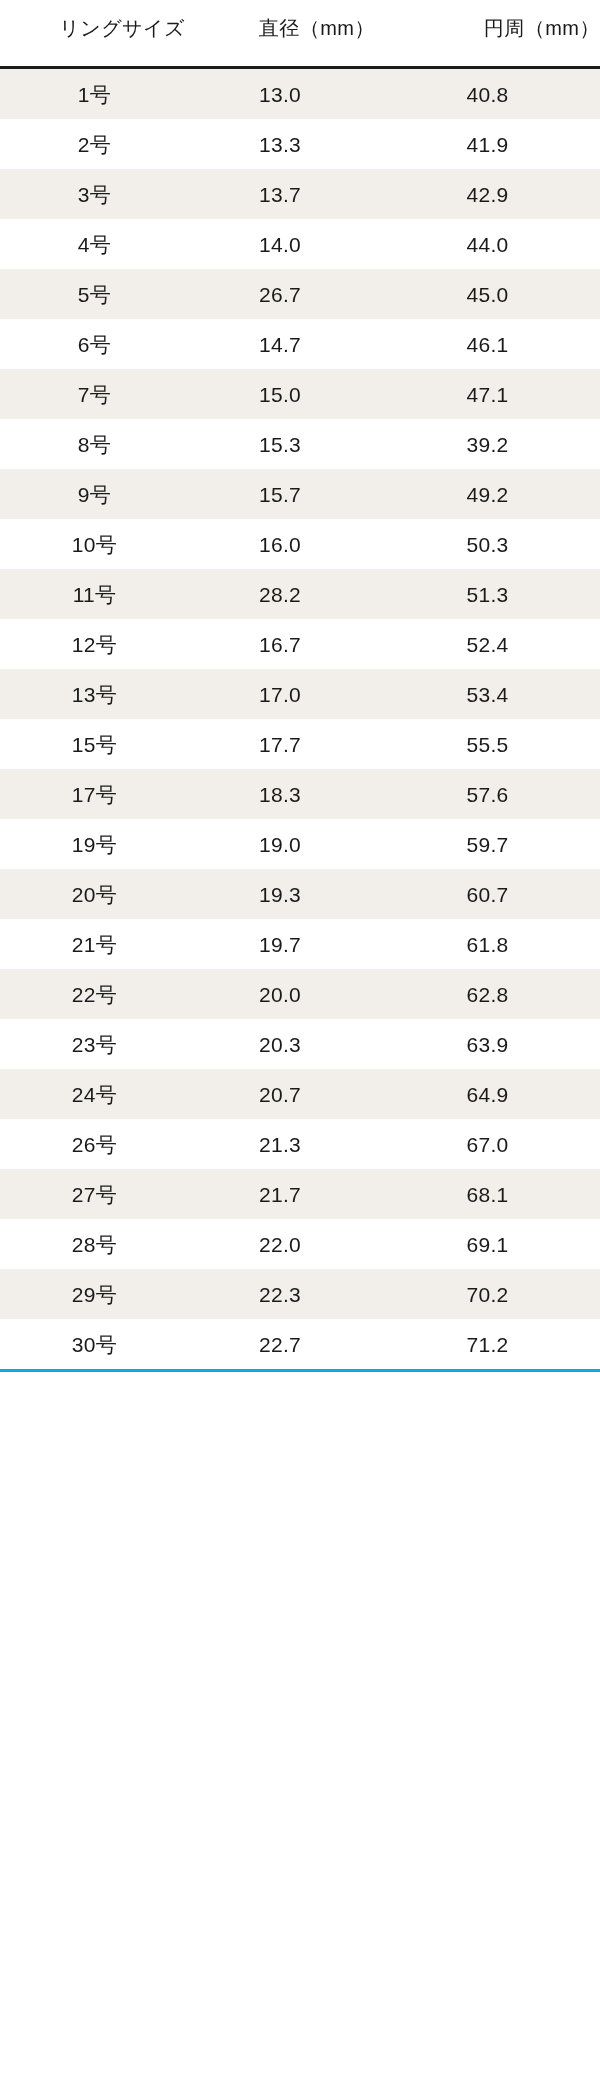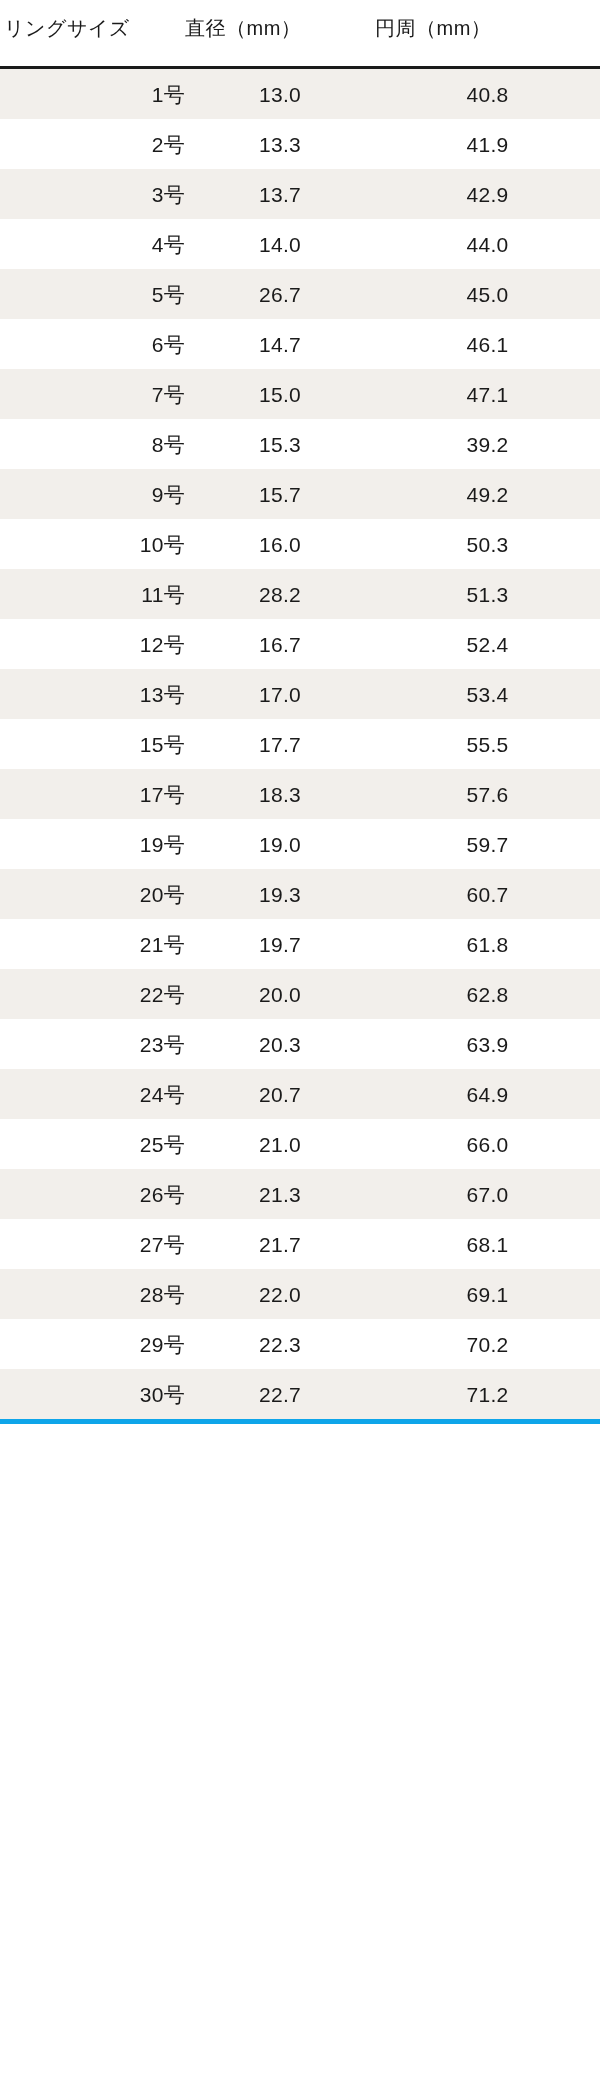--- a/index.html
+++ b/index.html
@@ -25,45 +25,45 @@
   }
   table.ring-size-table col.col-size { width: 185px; }
   table.ring-size-table col.col-diameter { width: 190px; }
   table.ring-size-table col.col-circumference { width: 225px; }
 
   thead th {
     font-weight: 400;
     font-size: 20px;
     line-height: 1;
     color: #1a1a1a;
-    text-align: left;
+    text-align: right;
     padding: 18px 0 28px 0;
     border-bottom: 3px solid #1a1a1a;
     white-space: nowrap;
     letter-spacing: 0.5px;
   }
   thead th.th-size { padding-left: 4px; }
 
   tbody tr { height: 50px; }
   tbody tr:nth-child(odd) { background: #f2efeb; }
   tbody tr:nth-child(even) { background: #ffffff; }
-  tbody tr:last-child td { border-bottom: 5px solid #0ea5e9; }
+  tbody tr:last-child td { border-bottom: 3px solid #0ea5e9; }
 
   tbody td {
     font-size: 21px;
     line-height: 1;
     text-align: center;
     color: #1a1a1a;
     padding: 0;
     height: 50px;
     vertical-align: middle;
     font-weight: 400;
     letter-spacing: 0.3px;
   }
-  tbody td.cell-size { padding-left: 4px; text-align: right; }
+  tbody td.cell-size { padding-left: 4px; }
 </style>
 </head>
 <body>
 
 <div class="ring-size-table-wrap">
   <table class="ring-size-table">
     <colgroup>
       <col class="col-size">
       <col class="col-diameter">
       <col class="col-circumference">
@@ -175,25 +175,20 @@
           <td class="cell-size">23号</td>
           <td>20.3</td>
           <td>63.9</td>
         </tr>
         <tr>
           <td class="cell-size">24号</td>
           <td>20.7</td>
           <td>64.9</td>
         </tr>
         <tr>
-          <td class="cell-size">25号</td>
-          <td>21.0</td>
-          <td>66.0</td>
-        </tr>
-        <tr>
           <td class="cell-size">26号</td>
           <td>21.3</td>
           <td>67.0</td>
         </tr>
         <tr>
           <td class="cell-size">27号</td>
           <td>21.7</td>
           <td>68.1</td>
         </tr>
         <tr>

